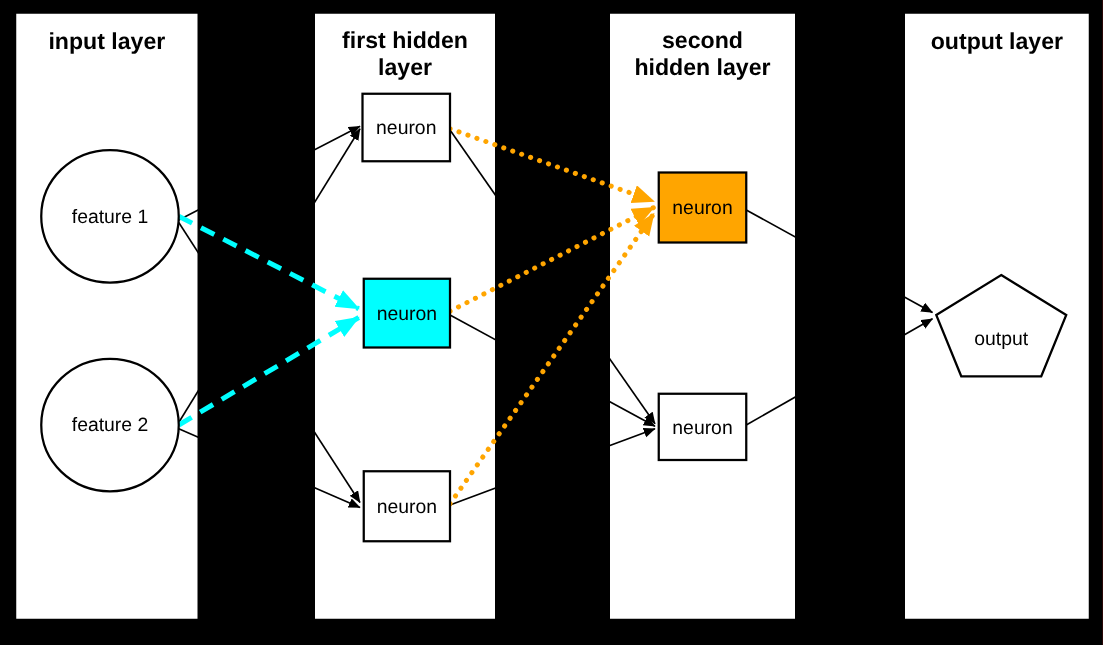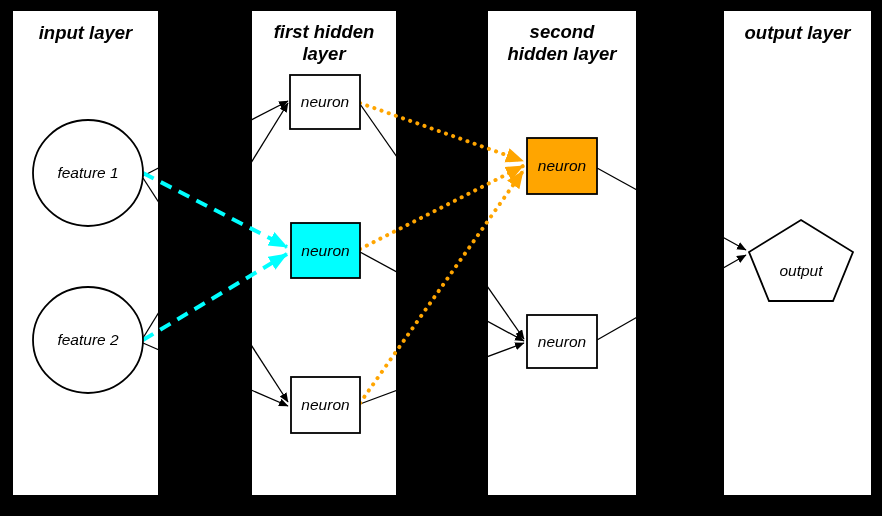--- a/index.html
+++ b/index.html
@@ -7,21 +7,20 @@
     padding: 0;
     background: #000;
   }
   .stage {
     position: relative;
     width: 882px;
     height: 516px;
     background: #b91c1c;
     overflow: hidden;
     font-family: "Liberation Sans", sans-serif;
-    font-style: italic;
   }
   svg { display: block; }
   .panel-rect {
     fill: #ffffff;
     stroke: none;
   }
   .panel-title {
     font-family: "Liberation Sans", sans-serif;
     font-size: 18.5px;
     font-weight: bold;

